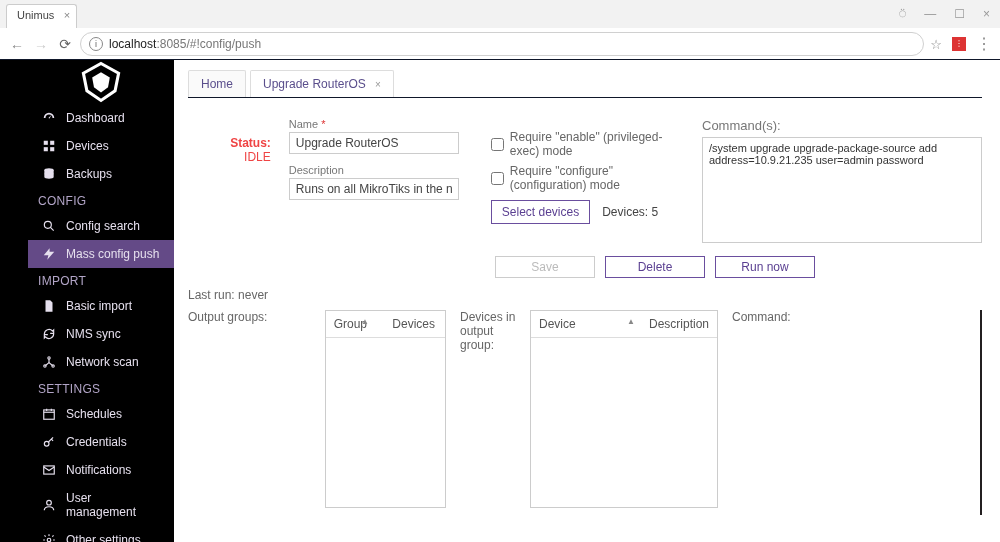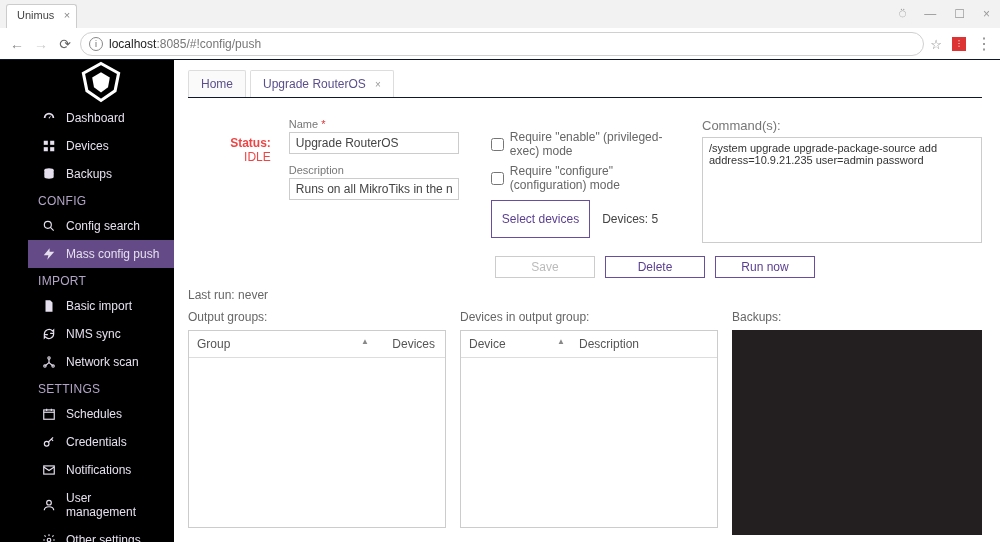--- a/index.html
+++ b/index.html
@@ -45,33 +45,33 @@
   .status-block .status-lbl { font-weight: 600; }
   .fields { width: 200px; }
   .fld-label { font-size: 11px; color: #777; margin-bottom: 2px; }
   .fld-label .req { color: #d33; }
   input.text { width: 170px; height: 22px; border: 1px solid #ccc; padding: 0 6px; font-size: 12px; color: #444; }
   .fields .fld + .fld { margin-top: 10px; }
   .options { width: 210px; padding-top: 12px; color: #666; font-size: 12px; }
   .chk { display: flex; align-items: center; gap: 6px; margin-bottom: 6px; }
   .chk input { width: 13px; height: 13px; }
   .seldev { display: flex; align-items: center; gap: 12px; margin-top: 8px; }
-  .btn { border: 1px solid #6a4e9e; background: #fff; color: #5a3f91; padding: 11px 10px; font-size: 12px; cursor: pointer; }
+  .btn { border: 1px solid #6a4e9e; background: #fff; color: #5a3f91; padding: 4px 10px; font-size: 12px; cursor: pointer; }
   .devcount { font-size: 12px; color: #444; }
   .cmds { flex: 1; max-width: 290px; }
   .cmds-label { font-size: 13px; color: #777; margin-bottom: 4px; }
   textarea.cmds-ta { width: 280px; height: 106px; border: 1px solid #ccc; resize: none; font-family: inherit; font-size: 11px; padding: 4px 6px; color: #333; }
 
   .actionrow { display: flex; gap: 10px; margin: 10px 0 6px 0; justify-content: center; padding-left: 140px; }
   .actbtn { width: 100px; border: 1px solid #6a4e9e; background: #fff; color: #5a3f91; padding: 3px 0; font-size: 12px; cursor: pointer; text-align: center; }
   .actbtn.disabled { border-color: #ccc; color: #bbb; cursor: default; }
 
   .lastrun { font-size: 12px; color: #666; margin: 10px 0 8px 0; }
   .panels { display: flex; gap: 14px; }
-  .panel { display: flex; flex-direction: column; }
+  .panel { display: flex; flex-direction: row; justify-content: space-between; }
   .panel-label { font-size: 12px; color: #666; margin-bottom: 6px; }
   .panel-box { border: 1px solid #ccc; height: 198px; }
   .tbl-head { display: flex; border-bottom: 1px solid #ddd; font-size: 12px; color: #555; }
   .tbl-head .col { padding: 6px 8px; position: relative; }
   .sort-caret { position: absolute; right: 6px; top: 6px; font-size: 8px; color: #888; }
   .p1 { flex: 0 0 258px; }
   .p1 .col.g { flex: 1; }
   .p1 .col.d { width: 70px; text-align: right; padding-right: 10px; }
   .p2 { flex: 0 0 258px; }
   .p2 .col.dv { flex: 0 0 110px; }
@@ -299,18 +299,18 @@
         <div class="panel-label">Devices in output group:</div>
         <div class="panel-box">
           <div class="tbl-head">
             <div class="col dv"><span>Device</span><span class="sort-caret">▲</span></div>
             <div class="col ds">Description</div>
           </div>
         </div>
       </div>
 
       <div class="panel p3">
-        <div class="panel-label">Backups:</div>
+        <div class="panel-label">Command:</div>
         <div class="output-box"></div>
       </div>
     </div>
   </div>
 </div>
 
 </body></html>

